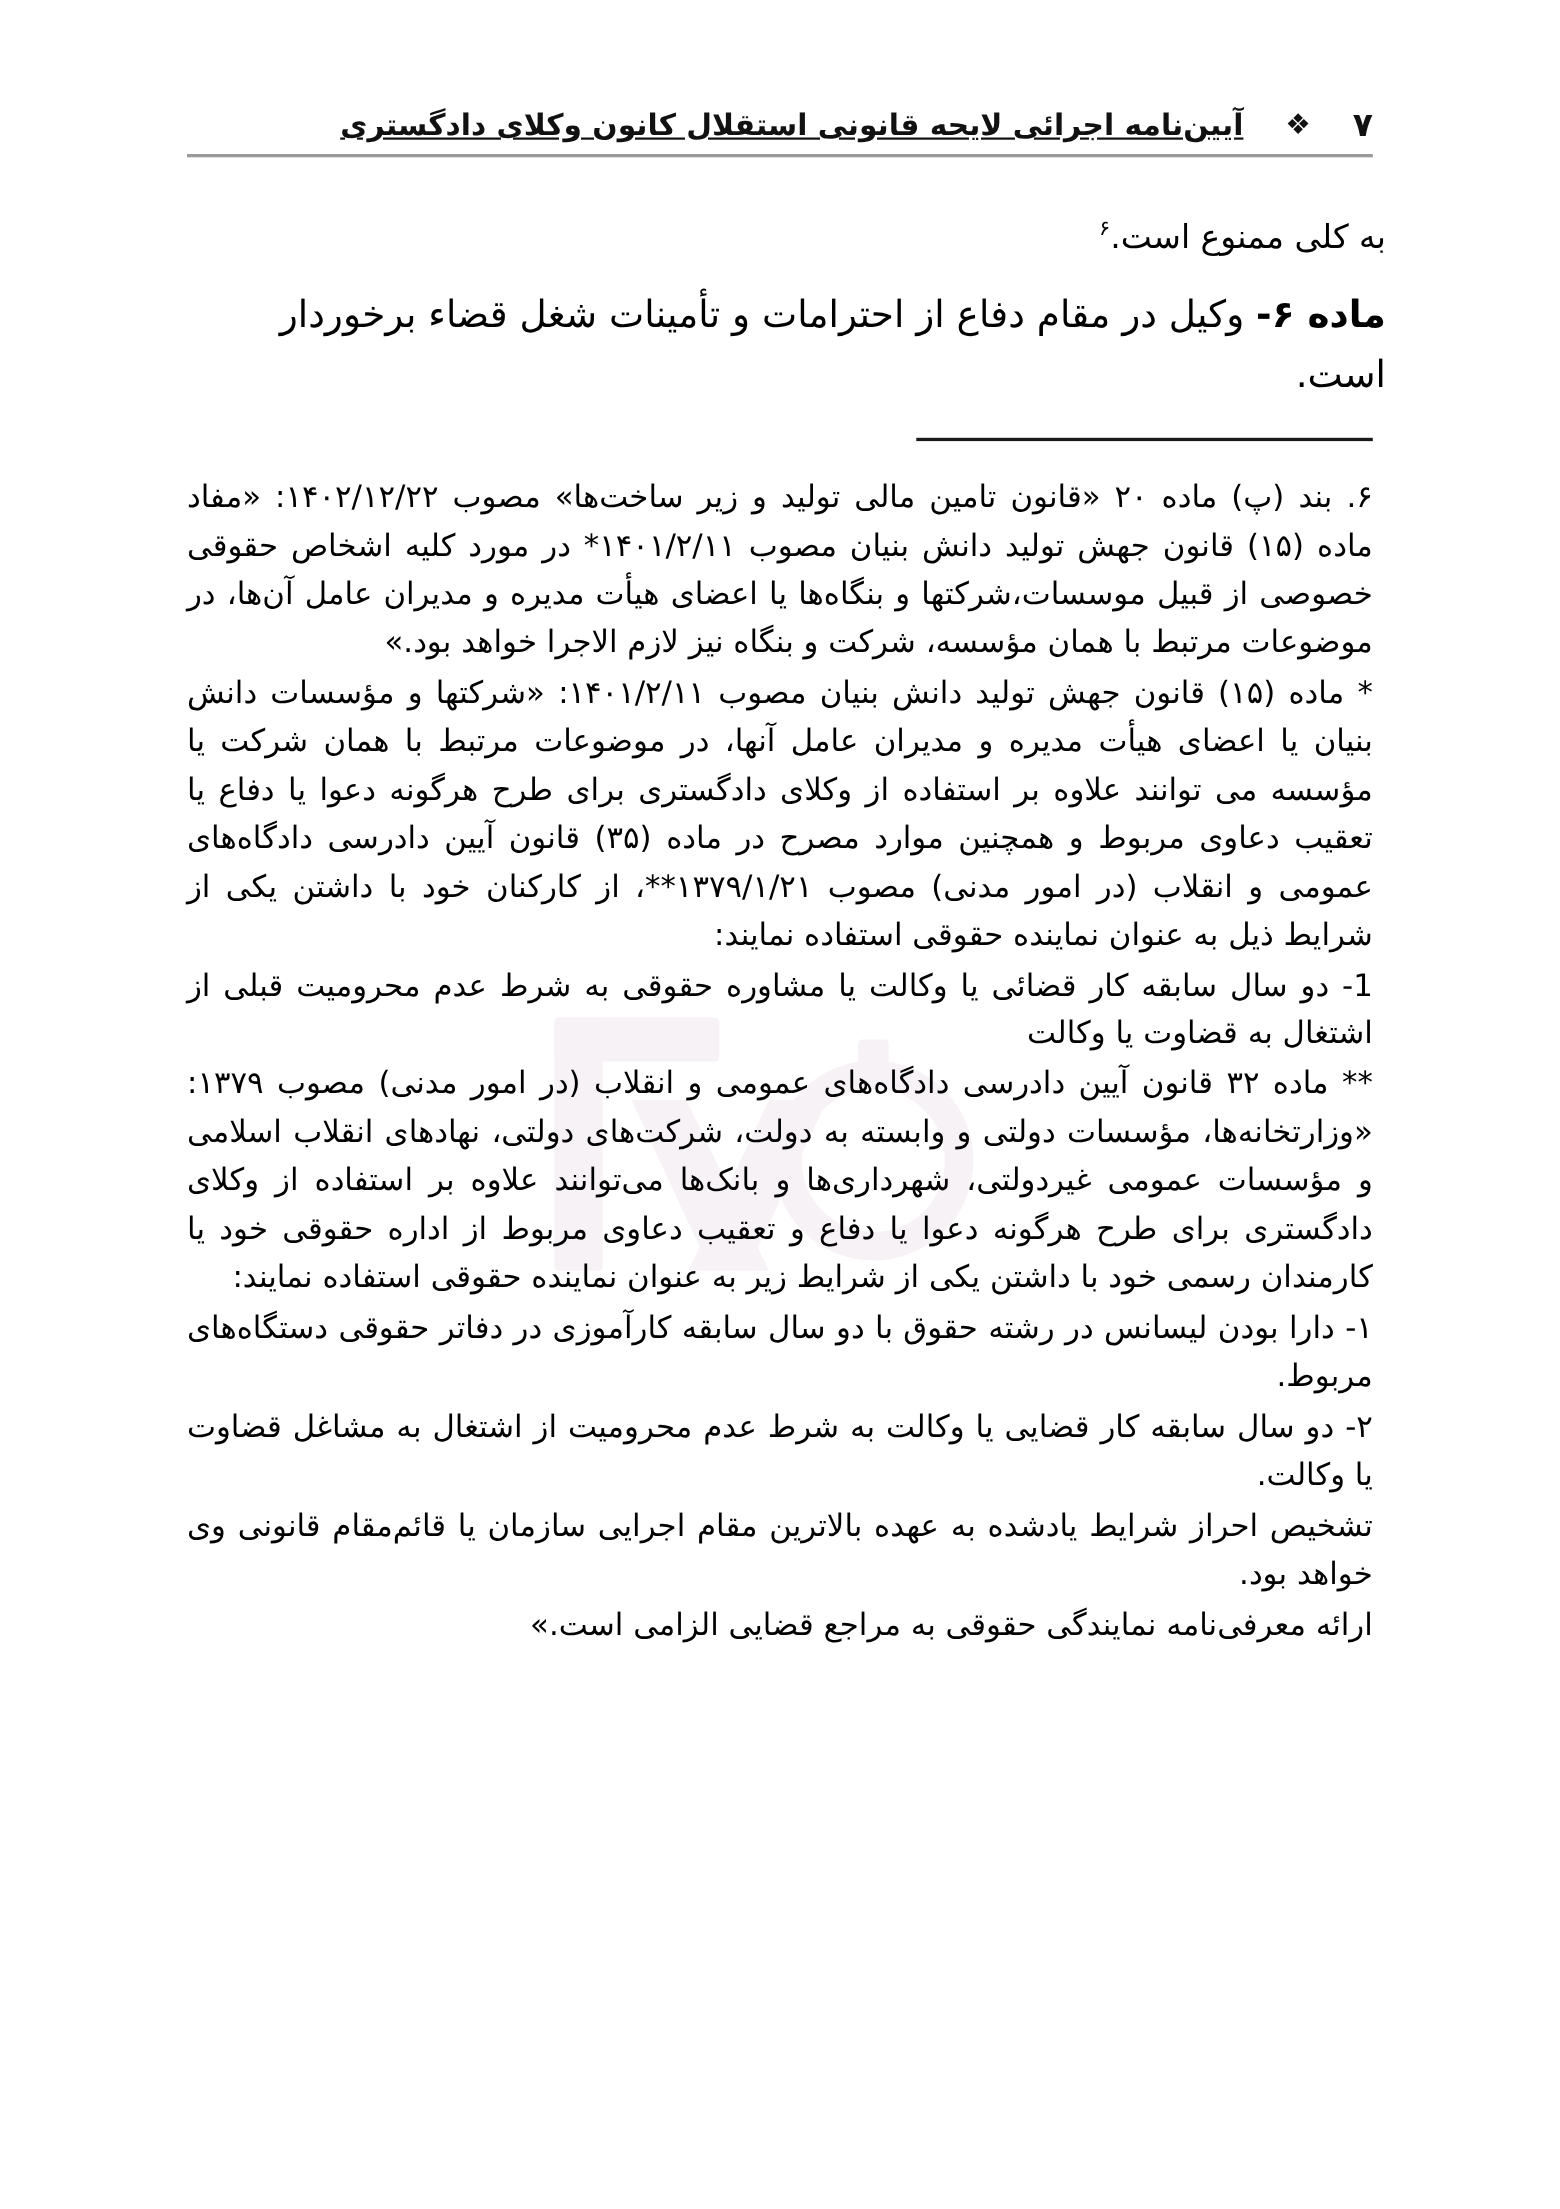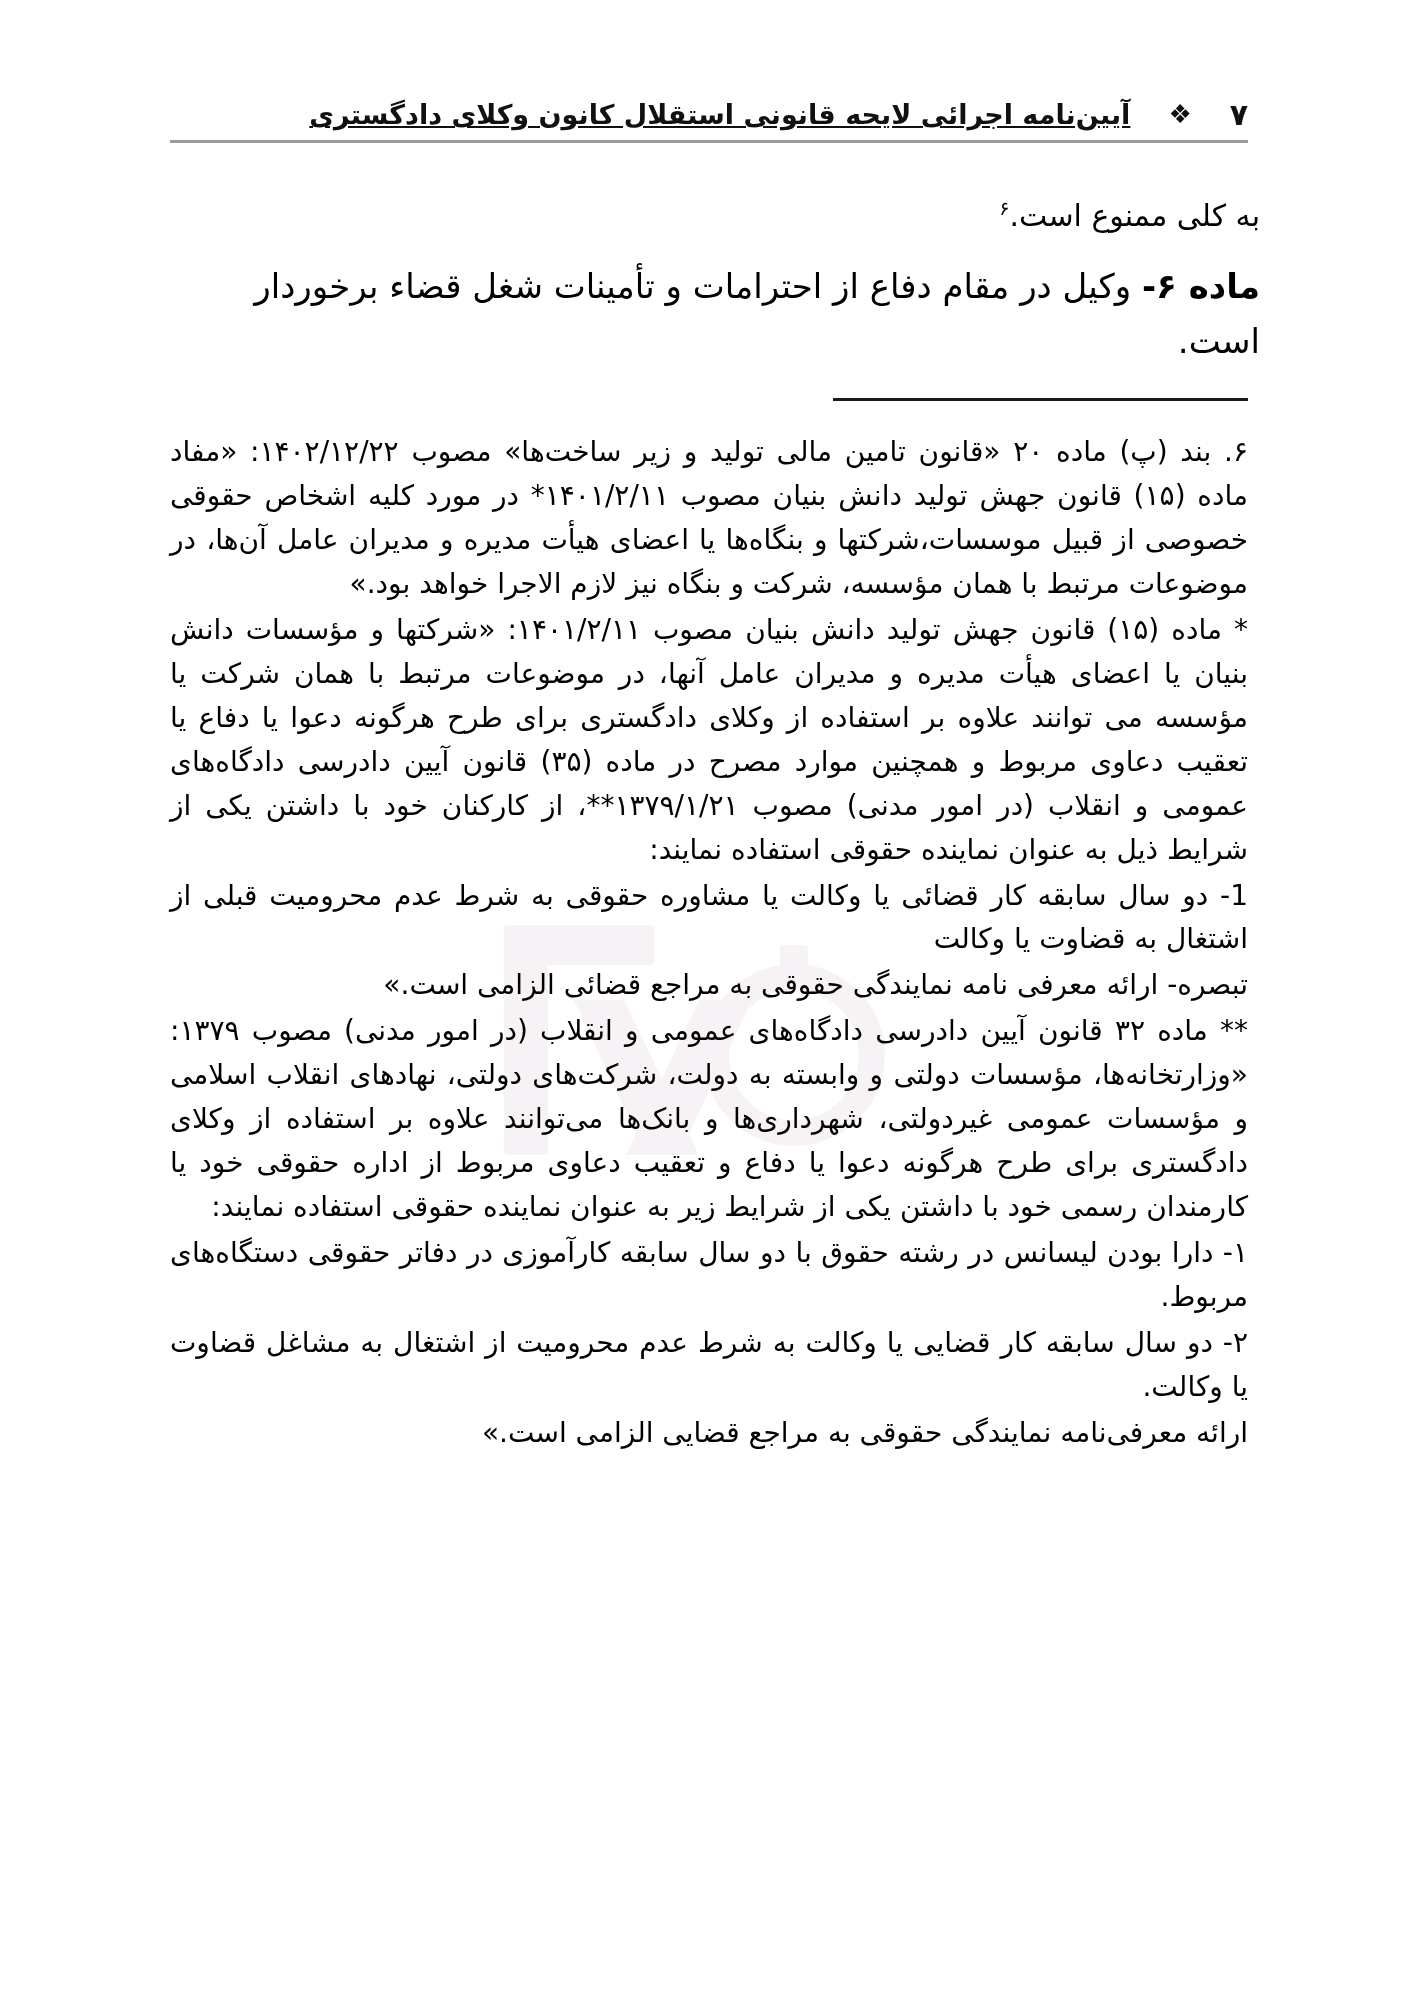--- a/index.html
+++ b/index.html
@@ -173,20 +173,20 @@
       <span class="article-label">ماده ۶-</span><span> وکیل در مقام دفاع از احترامات و تأمینات شغل قضاء برخوردار است.</span>
     </p>
   </div>
 
   <div class="fn-rule"></div>
 
   <div class="footnotes">
     <p class="fn-para">۶.  بند (پ) ماده ۲۰ «قانون تامین مالی تولید و زیر ساخت‌ها» مصوب ۱۴۰۲/۱۲/۲۲: «مفاد ماده (۱۵) قانون جهش تولید دانش بنیان مصوب ۱۴۰۱/۲/۱۱* در مورد کلیه اشخاص حقوقی خصوصی از قبیل موسسات،شرکتها و بنگاه‌ها یا اعضای هیأت مدیره و مدیران عامل آن‌ها، در موضوعات مرتبط با همان مؤسسه، شرکت و بنگاه نیز لازم الاجرا خواهد بود.»</p>
     <p class="fn-para">* ماده (۱۵) قانون جهش تولید دانش بنیان مصوب ۱۴۰۱/۲/۱۱: «شرکتها و مؤسسات دانش بنیان یا اعضای هیأت مدیره و مدیران عامل آنها، در موضوعات مرتبط با همان شرکت یا مؤسسه می توانند علاوه بر استفاده از وکلای دادگستری برای طرح هرگونه دعوا یا دفاع یا تعقیب دعاوی مربوط و همچنین موارد مصرح در ماده (۳۵) قانون آیین دادرسی دادگاه‌های عمومی و انقلاب (در امور مدنی) مصوب ۱۳۷۹/۱/۲۱**، از کارکنان خود با داشتن یکی از شرایط ذیل به عنوان نماینده حقوقی استفاده نمایند:</p>
     <p class="fn-para">1- دو سال سابقه کار قضائی یا وکالت یا مشاوره حقوقی به شرط عدم محرومیت قبلی از اشتغال به قضاوت یا وکالت</p>
-    <p class="fn-para ragged">تبصره- ارائه معرفی نامه نمایندگی حقوقی به مراجع قضائی الزامی است.»</p>
     <p class="fn-para">** ماده ۳۲ قانون آیین دادرسی دادگاه‌های عمومی و انقلاب (در امور مدنی) مصوب ۱۳۷۹: «وزارتخانه‌ها، مؤسسات دولتی و وابسته به دولت، شرکت‌های دولتی، نهادهای انقلاب اسلامی و مؤسسات عمومی غیردولتی، شهرداری‌ها و بانک‌ها می‌توانند علاوه بر استفاده از وکلای دادگستری برای طرح هرگونه دعوا یا دفاع و تعقیب دعاوی مربوط از اداره حقوقی خود یا کارمندان رسمی خود با داشتن یکی از شرایط زیر به عنوان نماینده حقوقی استفاده نمایند:</p>
     <p class="fn-para">۱- دارا بودن لیسانس در رشته حقوق با دو سال سابقه کارآموزی در دفاتر حقوقی دستگاه‌های مربوط.</p>
     <p class="fn-para">۲- دو سال سابقه کار قضایی یا وکالت به شرط عدم محرومیت از اشتغال به مشاغل قضاوت یا وکالت.</p>
+    <p class="fn-para">تشخیص احراز شرایط یادشده به عهده بالاترین مقام اجرایی سازمان یا قائم‌مقام قانونی وی خواهد بود.</p>
     <p class="fn-para ragged">ارائه معرفی‌نامه نمایندگی حقوقی به مراجع قضایی الزامی است.»</p>
   </div>
 
 </div>
 
 </body></html>

